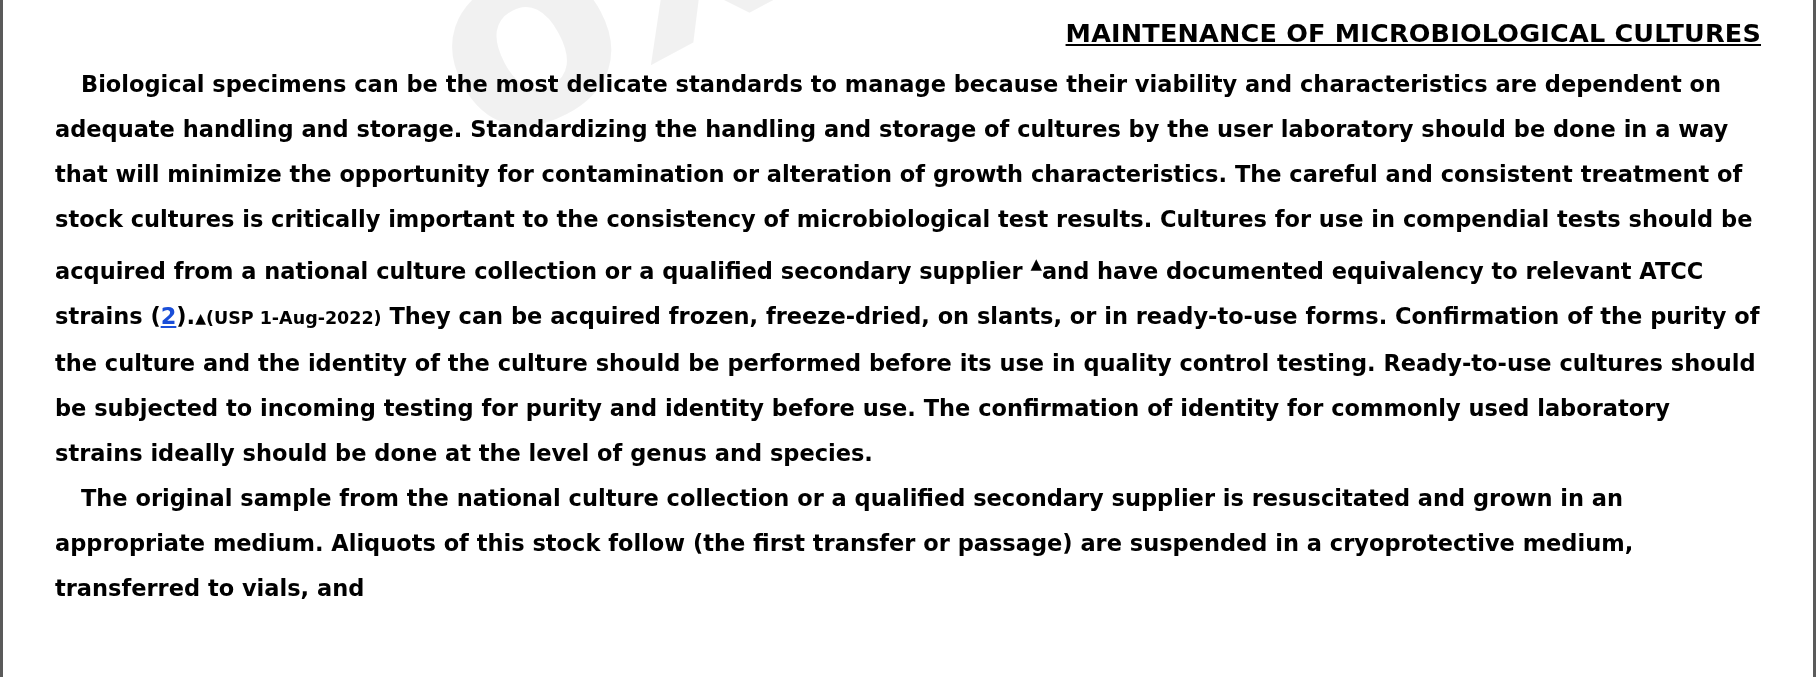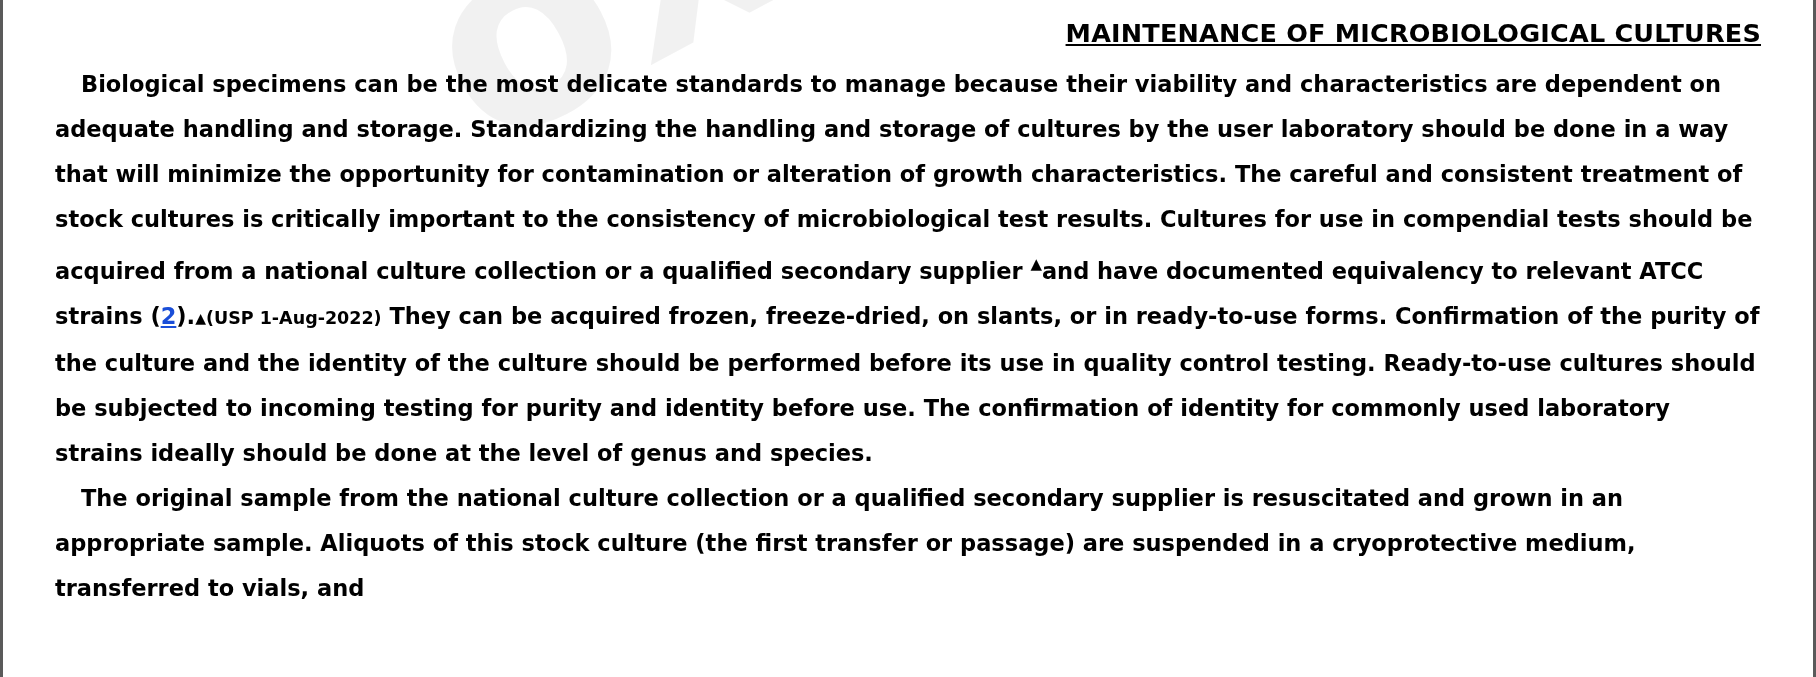--- a/index.html
+++ b/index.html
@@ -92,16 +92,16 @@
 
   <div class="watermark">ox</div>
 
   <div class="content">
 
     <h1 class="doc-title">MAINTENANCE OF MICROBIOLOGICAL CULTURES</h1>
 
     <p class="para"><span>Biological specimens can be the most delicate standards to manage because their viability and characteristics are dependent on adequate handling and storage. Standardizing the handling and storage of cultures by the user laboratory should be done in a way that will minimize the opportunity for contamination or alteration of growth characteristics. The careful and consistent treatment of stock cultures is critically important to the consistency of microbiological test results. Cultures for use in compendial tests should be acquired from a national culture collection or a qualified secondary supplier </span><span class="sup-tri">▲</span><span>and have documented equivalency to relevant ATCC strains (</span><a class="ref-link" href="#">2</a><span>).</span><span class="tri-mark">▲</span><span class="usp-note">(USP 1-Aug-2022)</span><span> They can be acquired frozen, freeze-dried, on slants, or in ready-to-use forms. Confirmation of the purity of the culture and the identity of the culture should be performed before its use in quality control testing. Ready-to-use cultures should be subjected to incoming testing for purity and identity before use. The confirmation of identity for commonly used laboratory strains ideally should be done at the level of genus and species.</span></p>
 
 
-    <p class="para">The original sample from the national culture collection or a qualified secondary supplier is resuscitated and grown in an appropriate sample. Aliquots of this stock culture (the first transfer or passage) are suspended in a cryoprotective medium, transferred to vials, and</p>
+    <p class="para">The original sample from the national culture collection or a qualified secondary supplier is resuscitated and grown in an appropriate medium. Aliquots of this stock follow (the first transfer or passage) are suspended in a cryoprotective medium, transferred to vials, and</p>
 
   </div>
 </div>
 
 </body></html>

